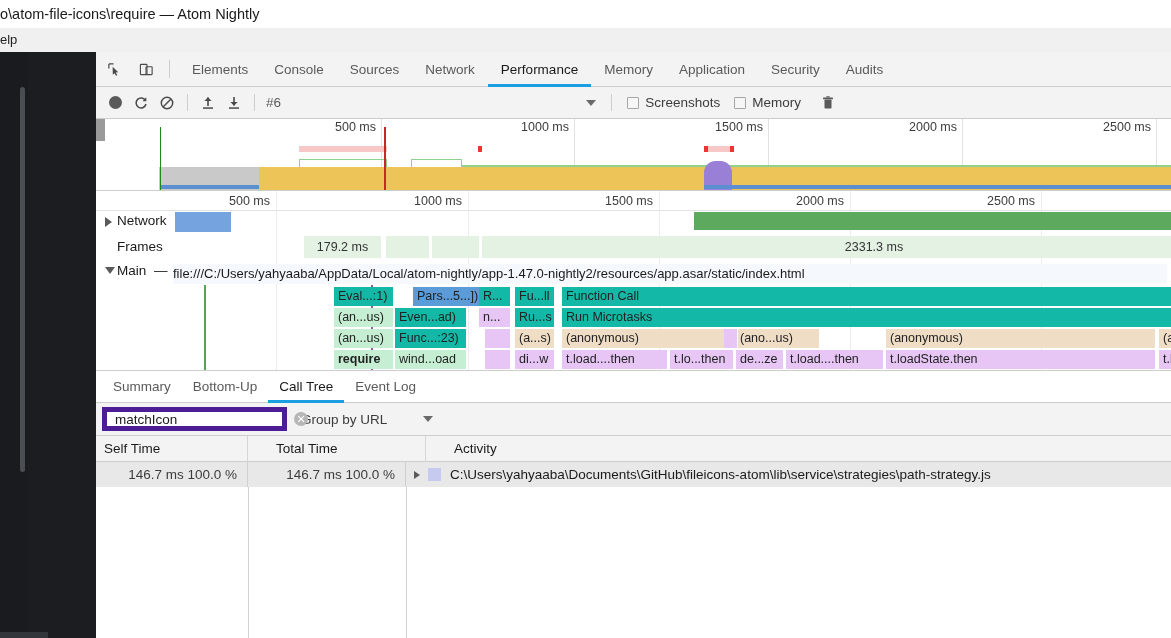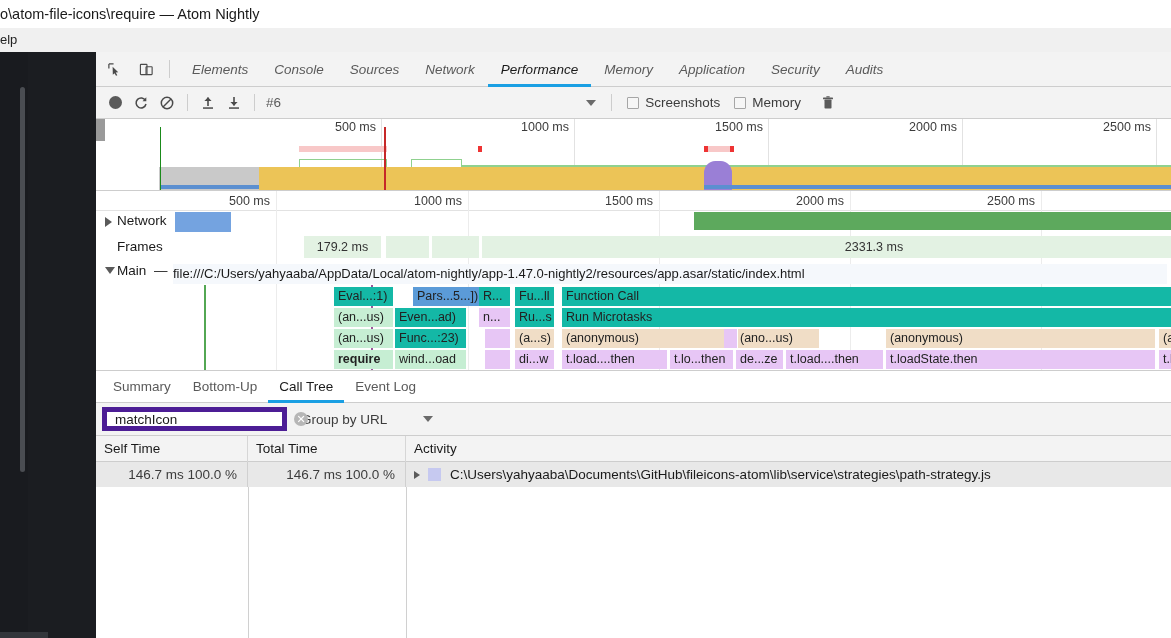--- a/index.html
+++ b/index.html
@@ -46,21 +46,21 @@
   
   .devtools {
     position: absolute; left: 96px; top: 52px; width: 1075px; height: 586px;
     background: #ffffff; overflow: hidden;
   }
 
   
   .dt-tabbar {
     position: relative; height: 35px; background: #f3f3f3;
     border-bottom: 1px solid #cdcdcd;
-    display: flex; align-items: center; font-style: italic;
+    display: flex; align-items: center;
   }
   .dt-iconbtn {
     width: 28px; height: 28px; margin-left: 4px;
     display: flex; align-items: center; justify-content: center;
     cursor: pointer;
   }
   .dt-sep { width: 1px; height: 18px; background: #cdcdcd; margin: 0 9px; }
   .dt-tab {
     padding: 0 13px; height: 35px; line-height: 35px;
     font-size: 13.5px; color: #5a5a5a; cursor: pointer;
@@ -206,21 +206,21 @@
   .clear-x {
     width: 14px; height: 14px; border-radius: 50%; background: #b6b6b6;
     color: #fff; font-size: 11px; line-height: 14px; text-align: center;
     cursor: pointer; flex: none;
   }
   .groupby { font-size: 13.5px; color: #3c3c3c; margin-left: 14px; }
   .groupby-caret { margin-left: 36px; }
 
   .th-row {
     height: 26px; background: #f3f3f3; border-bottom: 1px solid #cdcdcd;
-    display: flex; align-items: center; font-size: 13.5px; color: #1a1a1a;
+    display: flex; align-items: center; font-size: 13.5px; color: #1a1a1a; gap: 20px;
   }
   .th { height: 26px; line-height: 26px; padding-left: 8px; border-right: 1px solid #d6d6d6; }
   .th1 { width: 152px; }
   .th2 { width: 158px; }
   .th3 { flex: 1; border-right: none; }
 
   .tr {
     height: 25px; background: #e8e8e8; display: flex; align-items: center;
     font-size: 13.5px; color: #3c3c3c; cursor: pointer;
   }

